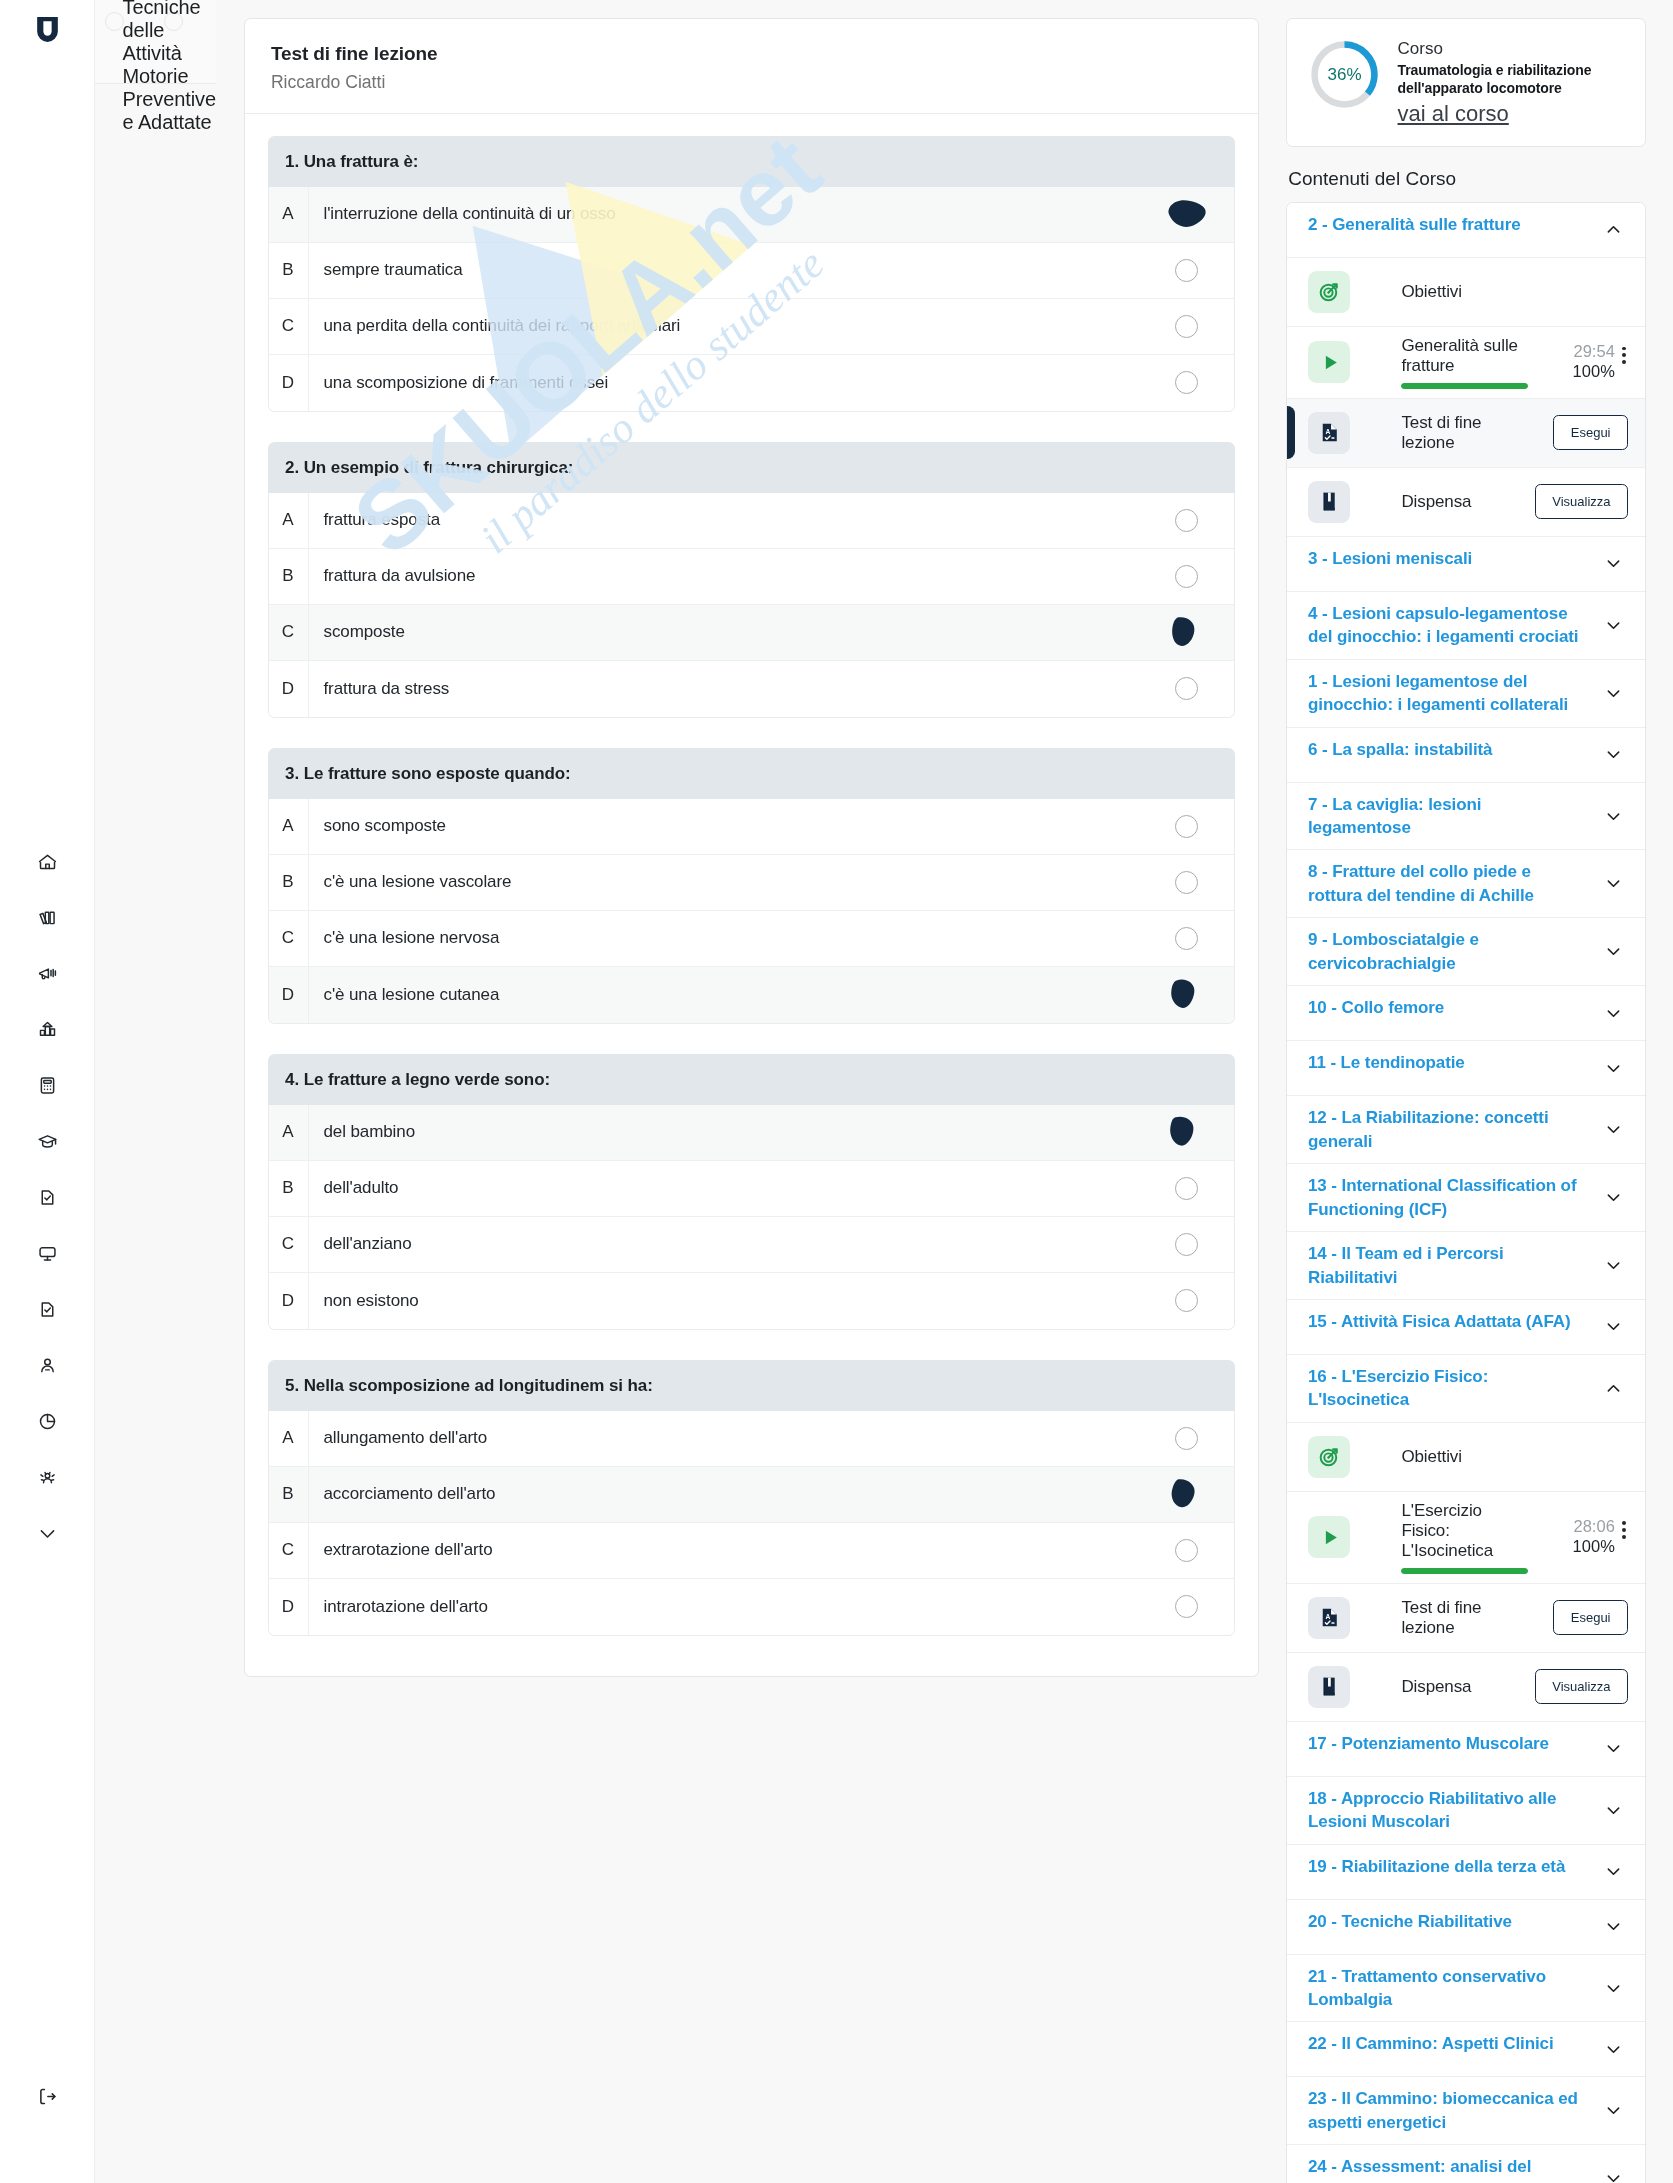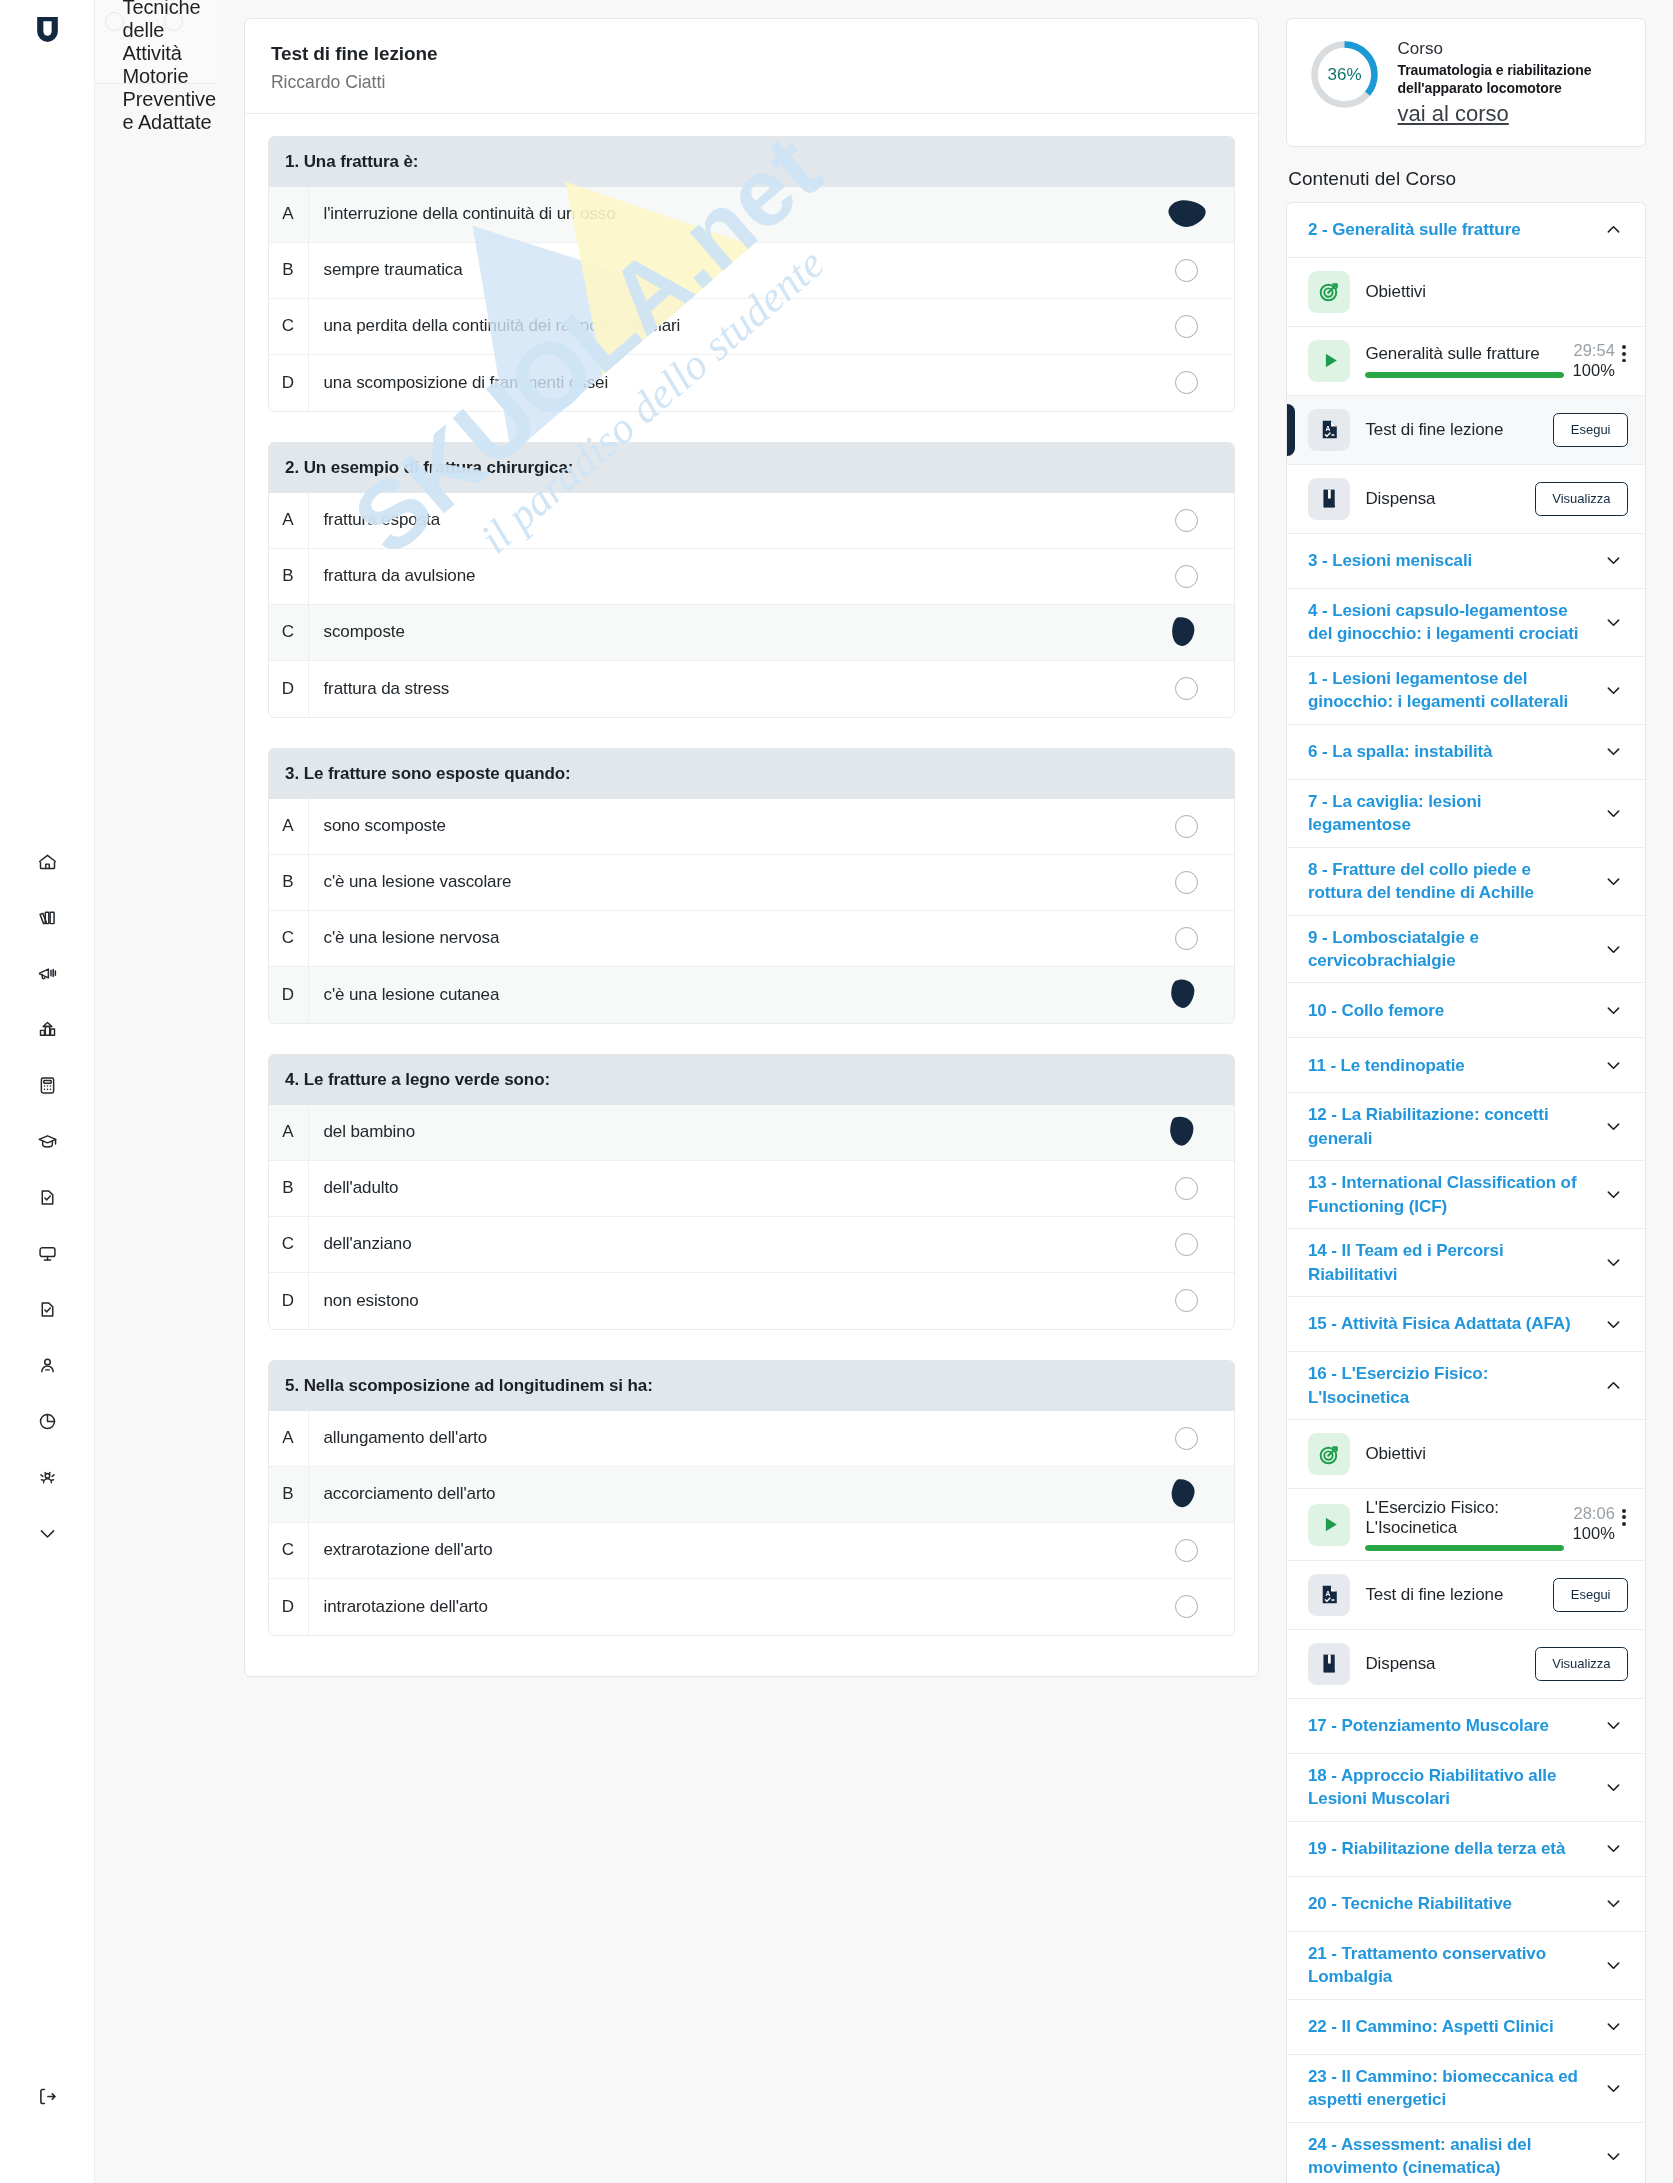--- a/index.html
+++ b/index.html
@@ -173,21 +173,20 @@
   }
 
   #contents-list {
     background: #ffffff;
     border: 0.6px solid #e4e6e8;
     border-radius: 6.6px;
     overflow: hidden;
   }
   .section-row {
     display: flex;
-    align-items: center;
     min-height: 55px;
     padding: 10px 16.5px 10px 21px;
     border-bottom: 0.6px solid #eceef0;
     cursor: pointer;
     background: #fff;
   }
   .section-title {
     flex: 1 1 auto;
     font-size: 17px;
     color: #2196dd;
@@ -202,20 +201,21 @@
 
   .lesson-row {
     display: flex;
     align-items: center;
     min-height: 69px;
     padding: 8.8px 16.5px 8.8px 21px;
     border-bottom: 0.6px solid #eceef0;
     background: #fff;
     position: relative;
     cursor: pointer;
+    gap: 36px;
   }
   .lesson-row.active { background: #f7f8f9; }
   .lesson-row.active::before {
     content: "";
     position: absolute;
     left: -1.1px; top: 7.7px; bottom: 7.7px;
     width: 8.8px;
     background: #14293f;
     border-radius: 0 7.7px 7.7px 0;
   }

